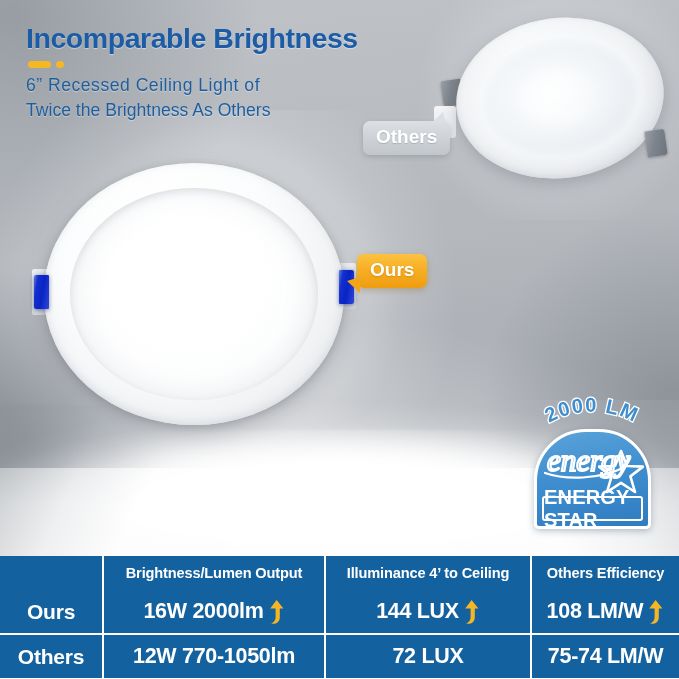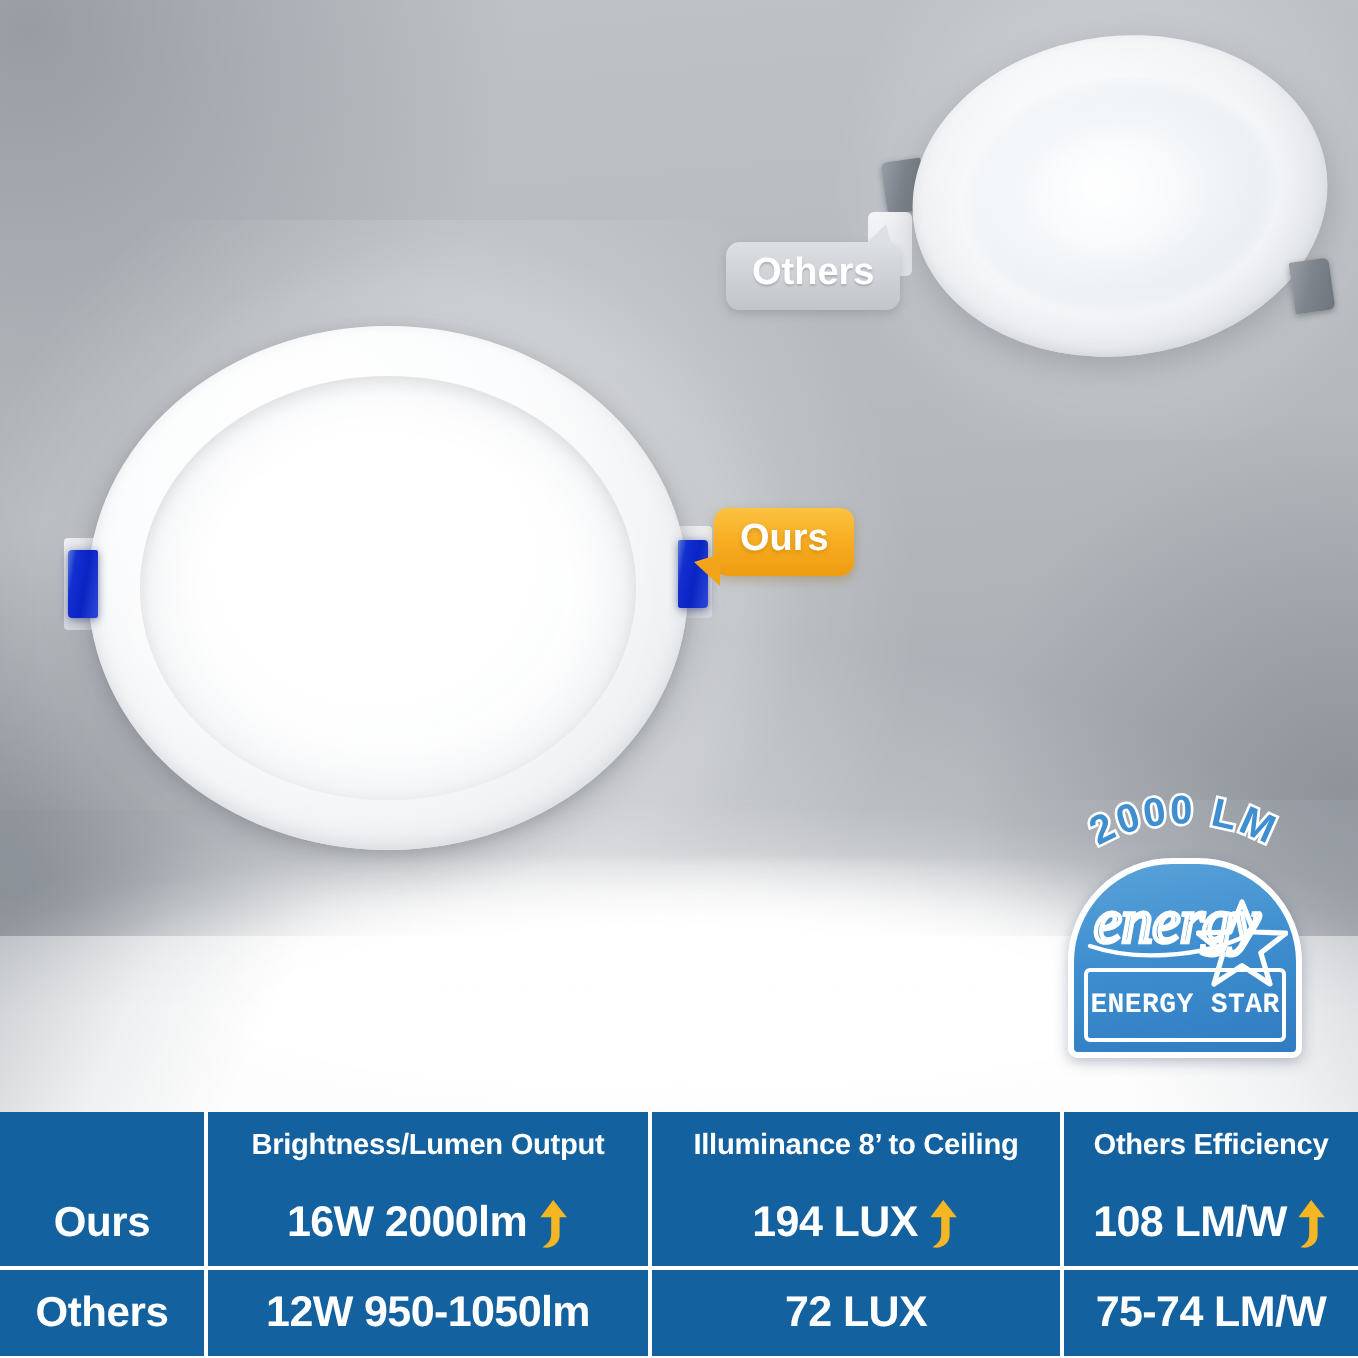--- a/index.html
+++ b/index.html
@@ -263,27 +263,26 @@
     box-shadow:0 2px 7px rgba(70,90,115,0.38);
   }
   .badge-energy-script {
     position:absolute; left:4px; top:8px; width:110px; height:42px;
   }
   .badge-star {
     position:absolute; right:4px; top:17px; width:46px; height:46px;
   }
   .badge-label {
     position:absolute;
-    left:5px; right:5px; bottom:5px; height:37px;
+    left:5px; right:5px; bottom:5px; height:25px;
     border:2.5px solid #ffffff;
     border-radius:3px;
     display:flex; align-items:center; justify-content:center;
-    color:#ffffff; font-size:14px; font-weight:bold;
+    color:#ffffff; font-size:20px; font-weight:bold;
     letter-spacing:0.2px;
-    font-family:Liberation Mono, monospace;
   }
 
   
   .table-zone {
     position:absolute; left:0; top:556px; width:679px; height:123px;
     background:#ffffff;
   }
   table.cmp {
     width:679px; border-collapse:collapse;
     table-layout:fixed;
@@ -354,20 +353,31 @@
       <div class="fm-bevel">
         <div class="fm-lens">
           <div class="fm-lens-hot"></div>
         </div>
       </div>
     </div>
     <div class="clip clip-l"></div>
     <div class="clip clip-r"></div>
   </div>
 
+  <div class="headings">
+    <div class="title">Incomparable Brightness</div>
+    <div class="accent-row">
+      <span class="accent-bar"></span>
+      <span class="accent-dot"></span>
+    </div>
+    <div class="subtitle">
+      <div class="inch">6”  Recessed Ceiling Light of</div>
+      <div>Twice the Brightness As Others</div>
+    </div>
+  </div>
 
   <div class="bubble bubble-others">Others</div>
   <div class="bubble bubble-ours">Ours</div>
 
   <div class="badge-wrap">
     <div class="badge-arch-text">
       <svg viewBox="0 0 142 46" width="142" height="46" aria-hidden="true">
         <defs>
           <path id="archPath" d="M 8,44 A 64,44 0 0 1 134,44"></path>
         </defs>
@@ -399,61 +409,61 @@
       <colgroup>
           <col class="c0">
           <col class="c1">
           <col class="c2">
           <col class="c3">
         </colgroup>
       <thead>
         <tr>
           <th class="blank"></th>
           <th>Brightness/Lumen Output</th>
-          <th>Illuminance 8’ to Ceiling</th>
+          <th>Illuminance 4’ to Ceiling</th>
           <th>Others Efficiency</th>
         </tr>
       </thead>
       <tbody>
         <tr>
           <td class="row-label">Ours</td>
           <td>
             <span class="val-wrap">
               <span class="val">16W 2000lm</span>
               <span class="up-arrow">
                 <svg viewBox="0 0 17 26" width="17" height="26" aria-hidden="true">
                   <path d="M8.6 1 L15.4 9.6 L11.8 9.6 L11.8 18.4 C11.8 23.2 7.4 25.6 3.2 24.6 C6.8 22.4 7.6 20.6 7.6 17.4 L7.6 9.6 L2.2 9.6 Z" fill="#f5b623"></path>
                 </svg>
               </span>
             </span>
           </td>
           <td>
             <span class="val-wrap">
-              <span class="val">194 LUX</span>
+              <span class="val">144 LUX</span>
               <span class="up-arrow">
                 <svg viewBox="0 0 17 26" width="17" height="26" aria-hidden="true">
                   <path d="M8.6 1 L15.4 9.6 L11.8 9.6 L11.8 18.4 C11.8 23.2 7.4 25.6 3.2 24.6 C6.8 22.4 7.6 20.6 7.6 17.4 L7.6 9.6 L2.2 9.6 Z" fill="#f5b623"></path>
                 </svg>
               </span>
             </span>
           </td>
           <td>
             <span class="val-wrap">
               <span class="val">108 LM/W</span>
               <span class="up-arrow">
                 <svg viewBox="0 0 17 26" width="17" height="26" aria-hidden="true">
                   <path d="M8.6 1 L15.4 9.6 L11.8 9.6 L11.8 18.4 C11.8 23.2 7.4 25.6 3.2 24.6 C6.8 22.4 7.6 20.6 7.6 17.4 L7.6 9.6 L2.2 9.6 Z" fill="#f5b623"></path>
                 </svg>
               </span>
             </span>
           </td>
         </tr>
         <tr>
           <td class="row-label">Others</td>
-          <td class="val">12W 950-1050lm</td>
+          <td class="val">12W 770-1050lm</td>
           <td class="val">72 LUX</td>
           <td class="val">75-74 LM/W</td>
         </tr>
       </tbody>
     </table>
   </div>
 
 </div>
 
 </body></html>

